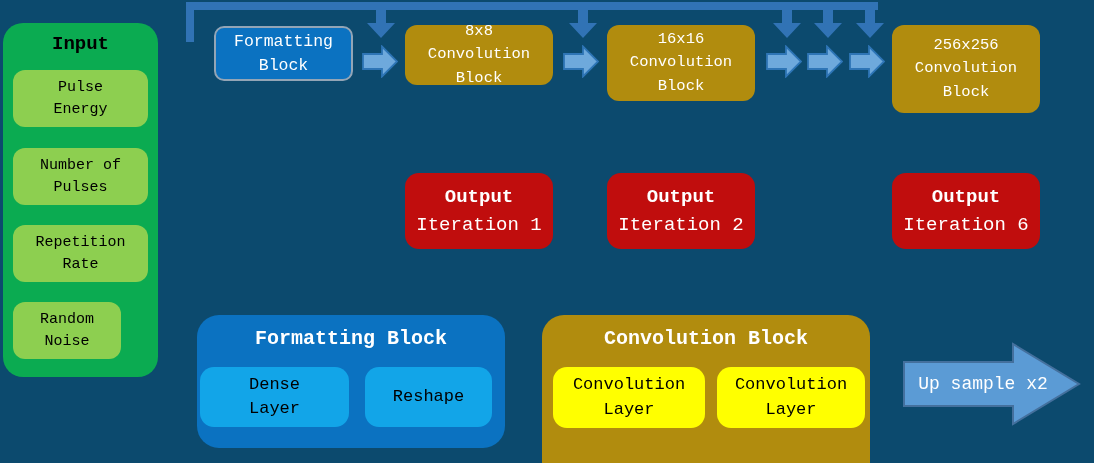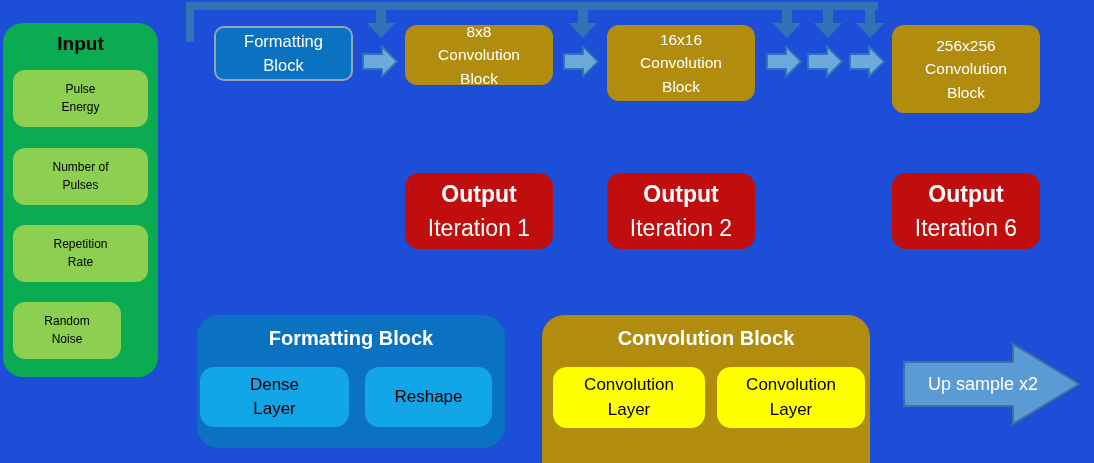--- a/index.html
+++ b/index.html
@@ -1,48 +1,48 @@
 <!DOCTYPE html>
 <html><head>
 <meta charset="utf-8">
 <style>
   html,body { margin:0; padding:0; background:#000; }
   .stage {
-    position:relative; width:1094px; height:463px; background:#1d4ed8;
-    font-family:Liberation Sans, sans-serif; overflow:hidden;
+    position:relative; width:1094px; height:463px; background:#0c4a6e;
+    font-family:Liberation Mono, monospace; overflow:hidden;
   }
   .stage * { box-sizing:border-box; }
   .abs { position:absolute; }
   .blk {
     position:absolute; display:flex; flex-direction:column;
     align-items:center; justify-content:center; text-align:center;
   }
   
   .fmt-top {
     background:#0B72C1; border:2px solid #93A5B6; color:#ffffff;
     border-radius:10px; font-size:16.5px; line-height:1.45;
   }
   .conv {
     background:#B18C0E; color:#ffffff; border-radius:12px;
     font-size:15.5px; line-height:1.5;
   }
   .out {
     background:#C00D0D; color:#ffffff; border-radius:14px;
-    font-size:23px; line-height:1.5;
+    font-size:19px; line-height:1.5;
   }
   .out .t { font-weight:bold; }
   
   .input-panel { background:#0BAB51; border-radius:20px; }
   .input-title {
     position:absolute; left:0; right:0; top:10px; text-align:center;
     font-weight:bold; font-size:19px; color:#000;
   }
   .g-item {
     background:#8DCF50; border-radius:12px; color:#000;
-    font-size:12px; line-height:1.42;
+    font-size:15px; line-height:1.42;
   }
   
   .legend-fmt { background:#0B72C1; border-radius:22px; }
   .legend-conv { background:#B18C0E; border-radius:22px; }
   .legend-title {
     position:absolute; left:0; right:0; top:12px; text-align:center;
     color:#ffffff; font-weight:bold; font-size:20px;
   }
   .cyan {
     background:#12A5E8; border-radius:14px; color:#000;

